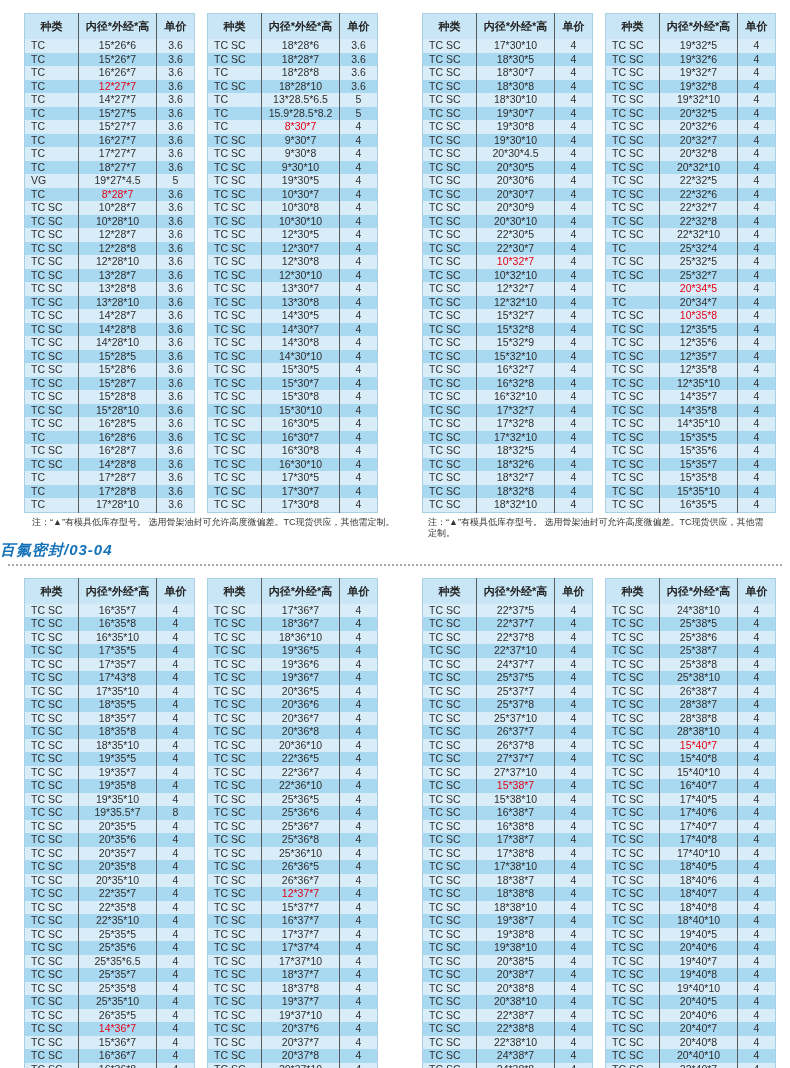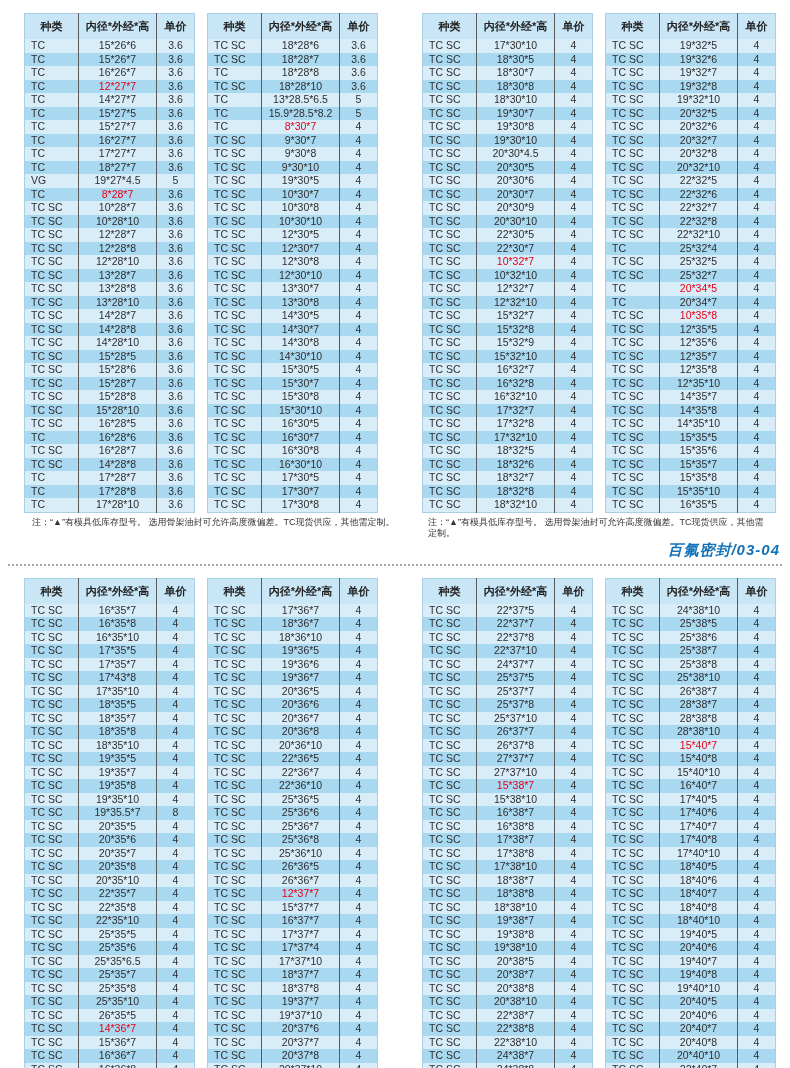--- a/index.html
+++ b/index.html
@@ -36,21 +36,21 @@
     border-left:1px solid #5a5a5a;
   }
   table.price-table tbody tr:nth-child(odd) td{background:#d9edf9;}
   table.price-table tbody tr:nth-child(even) td{background:#a9d8f1;}
   td.red{color:#e60012;font-weight:normal;}
   .note-row{display:flex;padding-left:24px;margin-top:4px;
     font-size:9px;color:#333;line-height:11px;margin-left:8px;}
   .note-left{width:396px;flex:0 0 396px;}
   .note-right{flex:1;padding-right:20px;}
   .page-label{
-    text-align:right;padding-right:10px;margin-top:3px;
+    text-align:left;padding-right:10px;margin-top:3px;
     color:#1472b8;font-size:15px;line-height:16px;
     font-style:italic;font-weight:bold;letter-spacing:1px;
   }
   .dotted-sep{border-top:2px dotted #a8a8a8;margin:6px 8px 0 8px;height:0;}
   .section-2{margin-top:12px;}
 </style>
 </head>
 <body>
 
 <div class="page">

